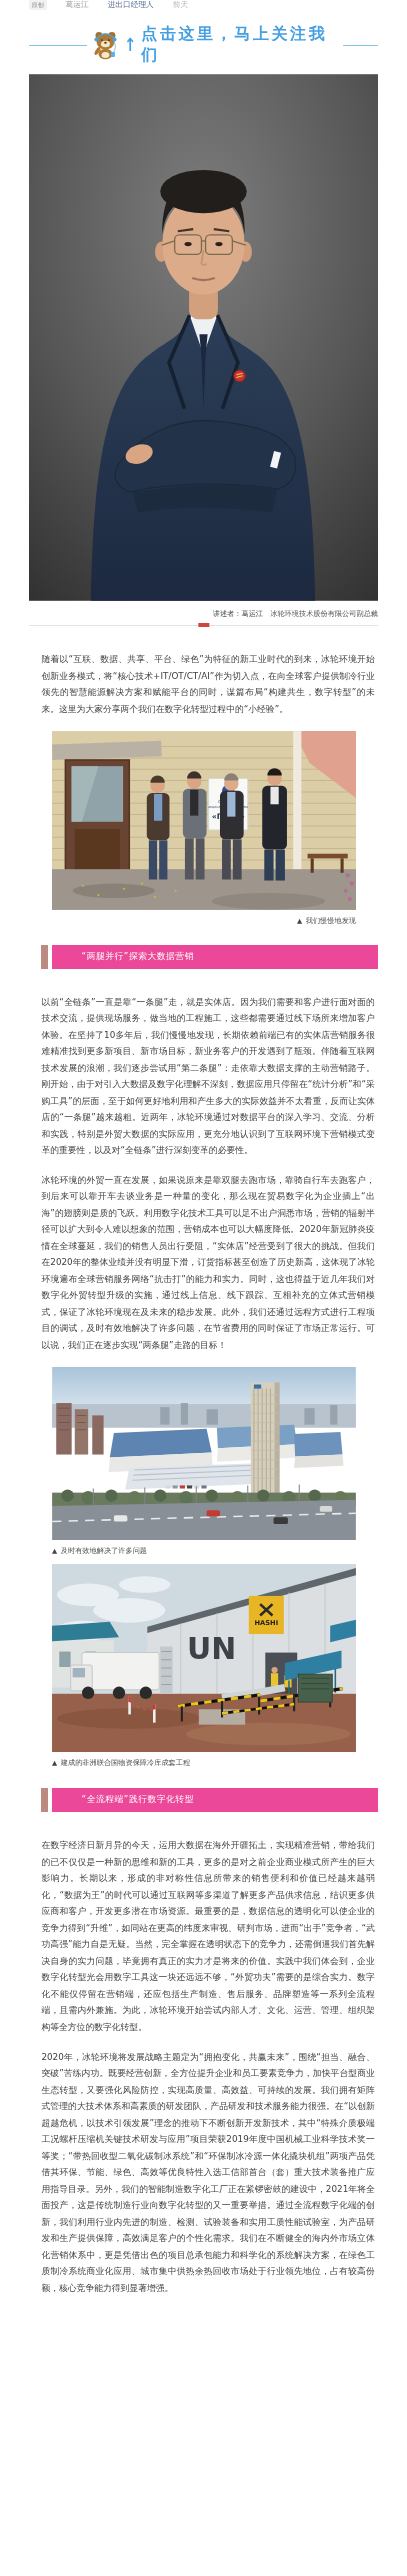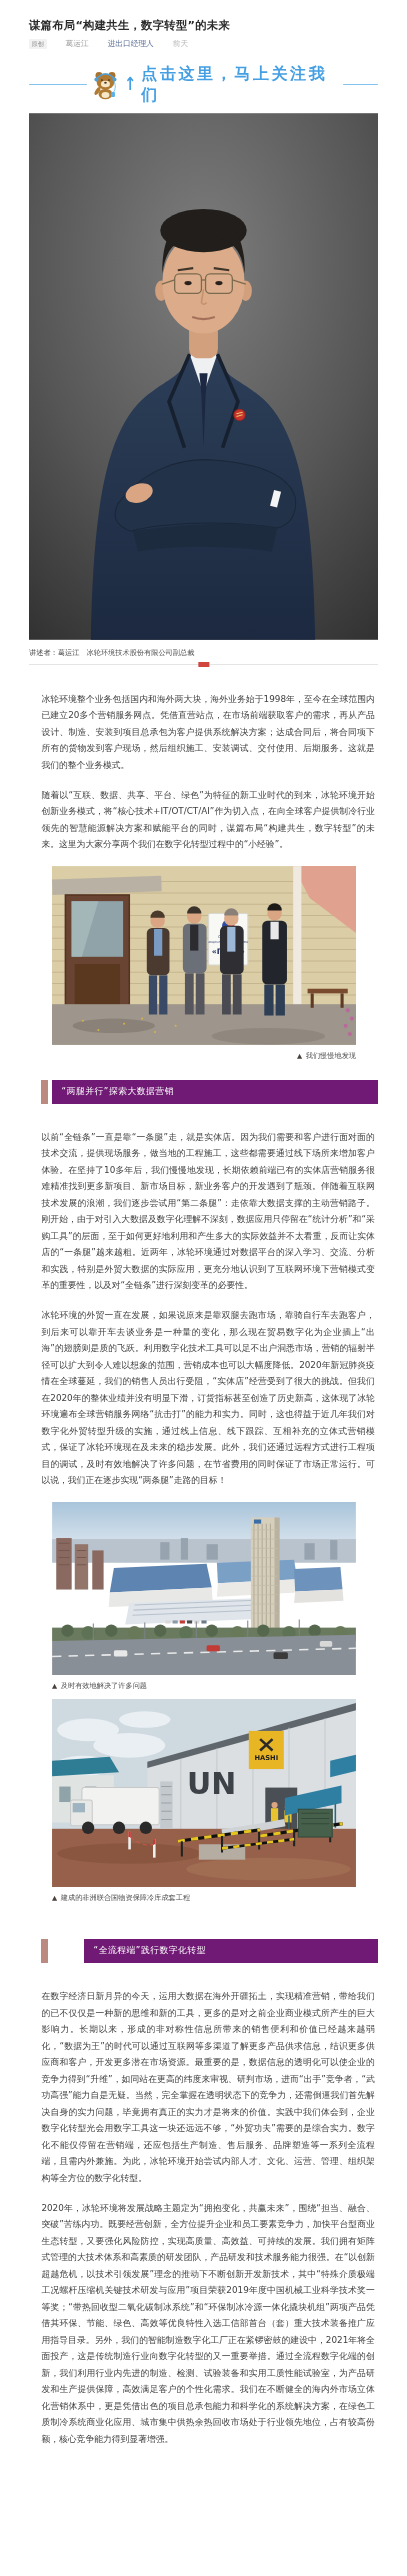--- a/index.html
+++ b/index.html
@@ -21,45 +21,44 @@
   .fline.right{width:36px;}
   .arrow{color:#459fe3;font-size:14.4px;font-weight:700;line-height:1;transform:scaleY(1.25);}
   .ftext{color:#459fe3;font-size:16px;font-weight:700;letter-spacing:2.6px;}
 
   figure{margin:0;}
   .portrait-fig{margin:7.2px 0 0 0;}
   .photo-fig{margin:12.4px 0 0 23px;width:304px;}
   .photo-fig.tight{margin-top:8.2px;}
   svg.photo{display:block;}
 
-  .caption-center{text-align:left;font-size:7.2px;color:#4d4d4d;margin:8.2px 0 4.1px 0;}
+  .caption-center{text-align:right;font-size:7.2px;color:#4d4d4d;margin:8.2px 0 4.1px 0;}
   .divider{position:relative;height:4.6px;margin:2.1px 0 24px 0;}
   .divider .line{position:absolute;left:0;right:0;top:2.1px;height:0.5px;background:#e4e4e4;}
   .divider .red{position:absolute;left:50%;top:0;transform:translateX(-50%);
                 width:11.3px;height:4.6px;background:#d0453c;}
 
   p.body{font-size:8.8px;line-height:16.5px;margin:0 3.1px 13.4px 12.4px;text-align:justify;}
 
   .photo-caption{display:flex;align-items:center;gap:3.6px;width:304px;
                  margin:6.2px 0 0 23px;font-size:7.2px;color:#4d4d4d;}
   .photo-caption .marker{font-size:6.7px;color:#4a3f3a;}
   .photo-caption.right{justify-content:flex-end;}
 
   .section-header{display:flex;height:24px;margin:18.5px 0 25px 12px;}
-  .section-header.mt-lg{margin-top:36px;gap:32px;}
+  .section-header.mt-lg{margin-top:20px;}
   .section-header .accent{width:6.7px;background:#bb8b81;margin-right:4.6px;}
-  .section-header .bar{flex:1;background:#701a75;display:flex;align-items:center;}
+  .section-header .bar{flex:1;background:#ec4899;display:flex;align-items:center;padding-left:20px;}
   .section-header .bar span{color:#ffffff;font-size:8.8px;padding-left:9.3px;letter-spacing:0.5px;}
 </style>
 </head>
 <body>
 
 <div class="content">
 
-  <h1 class="title">谋篇布局“构建共生，数字转型”的未来</h1>
 
   <div class="meta">
     <span class="badge">原创</span>
     <span>葛运江</span>
     <span class="account">进出口经理人</span>
     <span class="time">前天</span>
   </div>
 
   <div class="follow-banner">
     <span class="fline left"></span>
@@ -137,21 +136,20 @@
     </svg>
   </figure>
 
   <p class="caption-center">讲述者：葛运江　冰轮环境技术股份有限公司副总裁</p>
 
   <div class="divider">
     <span class="line"></span>
     <span class="red"></span>
   </div>
 
-  <p class="body">冰轮环境整个业务包括国内和海外两大块，海外业务始于1998年，至今在全球范围内已建立20多个营销服务网点。凭借直营站点，在市场前端获取客户的需求，再从产品设计、制造、安装到项目总承包为客户提供系统解决方案；达成合同后，将合同项下所有的货物发到客户现场，然后组织施工、安装调试、交付使用、后期服务。这就是我们的整个业务模式。</p>
   <p class="body">随着以“互联、数据、共享、平台、绿色”为特征的新工业时代的到来，冰轮环境开始创新业务模式，将“核心技术+IT/OT/CT/AI”作为切入点，在向全球客户提供制冷行业领先的智慧能源解决方案和赋能平台的同时，谋篇布局“构建共生，数字转型”的未来。这里为大家分享两个我们在数字化转型过程中的“小经验”。</p>
 
   <figure class="photo-fig">
     <svg class="photo" width="304" height="179" viewBox="0 0 590 347">
       <rect width="590" height="347" fill="#dbcda6"></rect>
       <g stroke="#c6b68e" stroke-width="2">
         <path d="M0,30 H590 M0,52 H590 M0,74 H590 M0,96 H590 M0,118 H590 M0,140 H590 M0,162 H590 M0,184 H590 M0,206 H590 M0,228 H590 M0,250 H590"></path>
       </g>
       <polygon points="468,0 590,0 590,130 500,62" fill="#e0a28e"></polygon>
       <rect x="468" y="0" width="16" height="270" fill="#efe9df"></rect>

